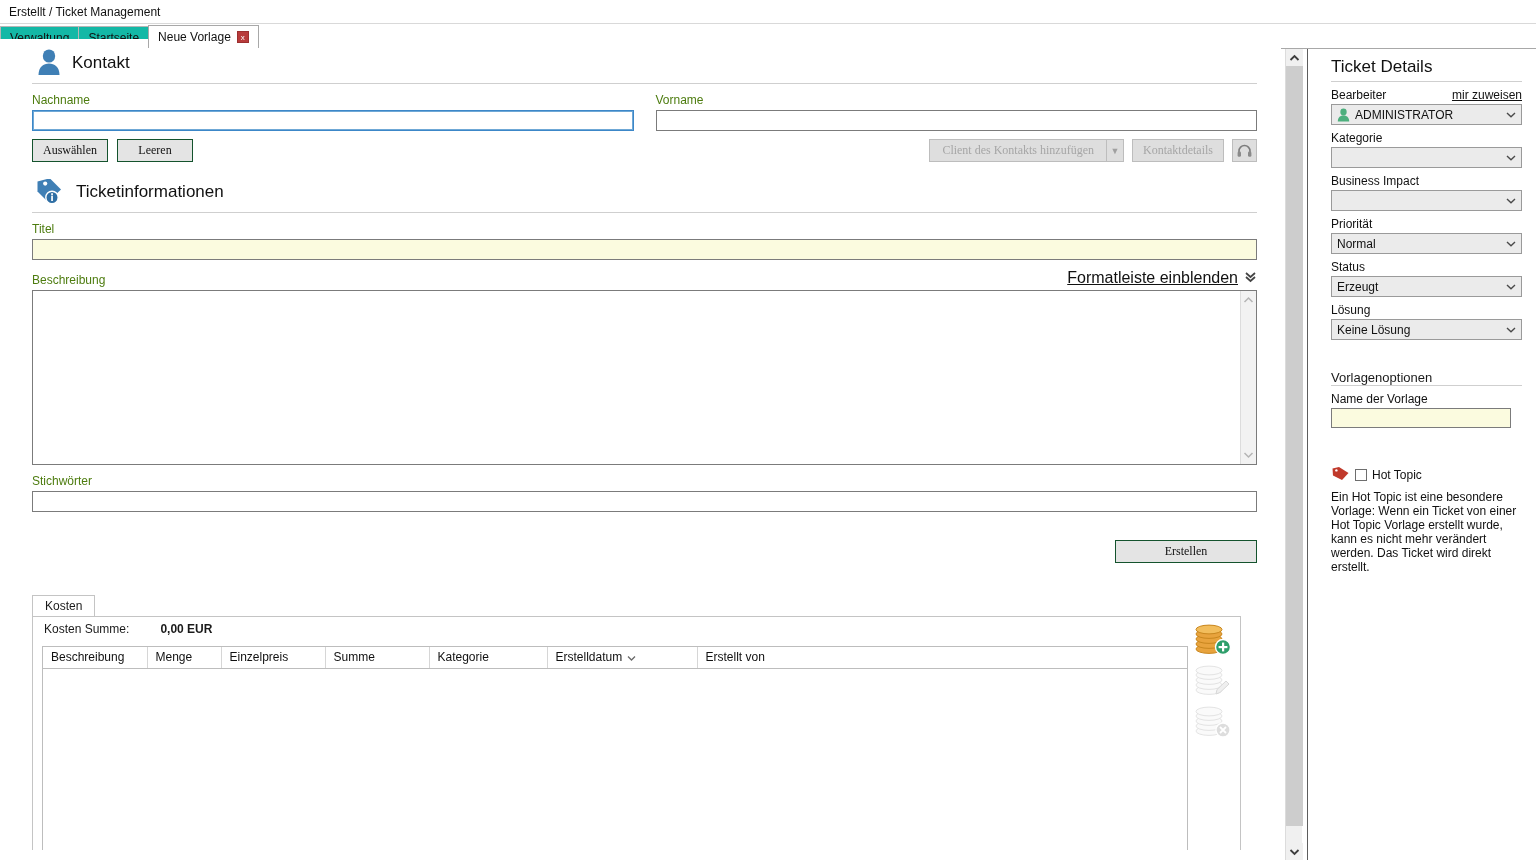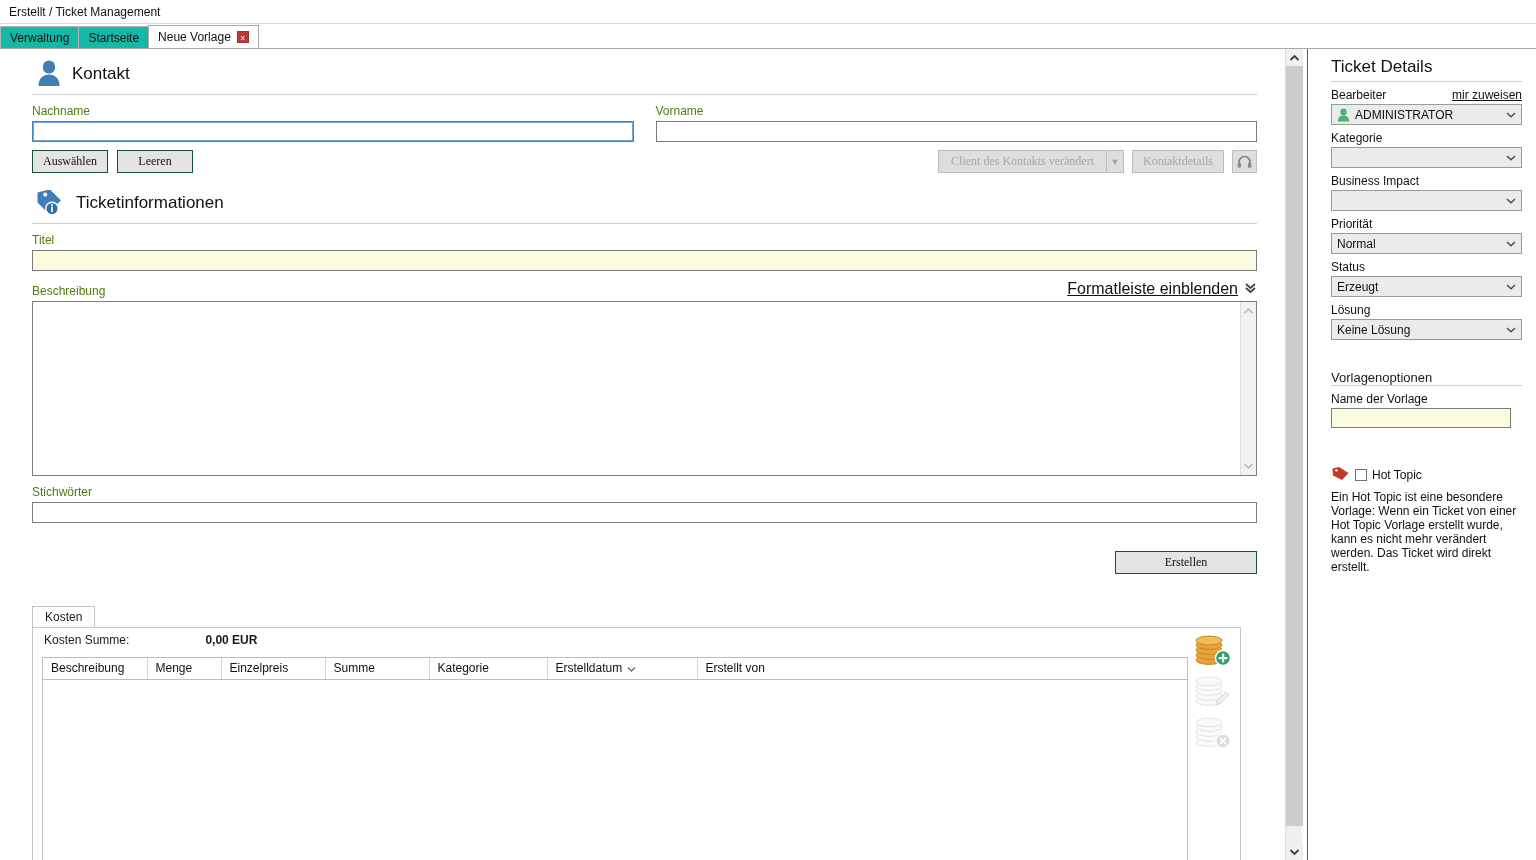--- a/index.html
+++ b/index.html
@@ -56,21 +56,21 @@
     background: #b83b3b;
     color: #fff;
     font-size: 8px; line-height: 12px;
     text-align: center;
     font-family: "Liberation Sans", sans-serif;
     border: 1px solid #9c2f2f;
   }
 
   
   .main {
-    position: absolute; left: 0; top: 50px;
+    position: absolute; left: 0; top: 39px;
     width: 1281px; height: 811px;
     background: #fff;
     overflow: hidden;
   }
   .mainpad { padding: 6px 12px 0 12px; }
 
   
   .sect-head {
     display: flex; align-items: center; gap: 10px;
     height: 36px;
@@ -179,21 +179,21 @@
     border-bottom: none;
   }
   .kosten-box {
     border: 1px solid #c4c4c4;
     background: #fff;
     height: 252px;
     position: relative;
     margin-right: 16px;
   }
   .kosten-sum {
-    display: flex; align-items: center; gap: 76px;
+    display: flex; align-items: center; gap: 31px;
     padding: 5px 0 5px 11px;
     font-size: 12px;
   }
   .kosten-sum .val { font-weight: bold; }
   .grid-wrap {
     position: absolute; left: 9px; right: 52px; top: 29px; bottom: 9px;
     border: 1px solid #bdbdbd;
     background: #fff;
   }
   table.grid { width: 100%; border-collapse: collapse; }
@@ -347,21 +347,21 @@
           </div>
         </div>
 
         <div class="row" style="margin-top:8px; align-items:center;">
           <div class="col" style="display:flex; gap:9px;">
             <button class="btn">Auswählen</button>
             <button class="btn">Leeren</button>
           </div>
           <div class="col" style="display:flex; gap:8px; justify-content:flex-end; align-items:center;">
             <span class="btn disabled split">
-              <span class="lbl">Client des Kontakts verändert</span>
+              <span class="lbl">Client des Kontakts hinzufügen</span>
               <span class="arw">▼</span>
             </span>
             <button class="btn disabled" style="min-width:88px;">Kontaktdetails</button>
             <span class="btn disabled icon">
               <svg width="15" height="14" viewBox="0 0 15 14">
                 <path d="M2 9 V7 A5.5 5.5 0 0 1 13 7 V9" fill="none" stroke="#7d7d7d" stroke-width="1.6"></path>
                 <rect x="0.6" y="7.6" width="3.4" height="5.2" rx="1.4" fill="#8a8a8a"></rect>
                 <rect x="11" y="7.6" width="3.4" height="5.2" rx="1.4" fill="#8a8a8a"></rect>
               </svg>
             </span>

